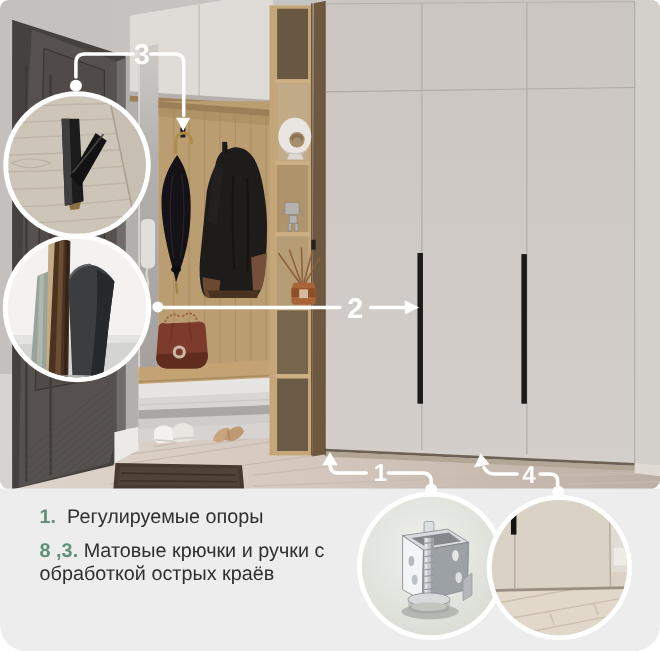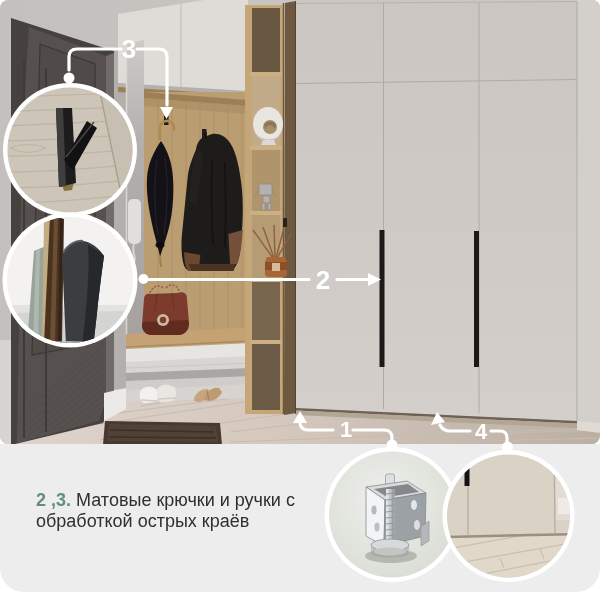--- a/index.html
+++ b/index.html
@@ -239,22 +239,23 @@
 <g>
 <polygon points="105,421 220,423 222,445 103,445" fill="#483930"></polygon>
 <polygon points="109,424 216,426 218,442 107,441" fill="#544539" opacity="0.8"></polygon>
 <path d="M110,430 L214,432 M109,437 L216,438" stroke="#3c2f26" stroke-width="1.4" fill="none"></path>
 </g>
 </svg>
 </div>
 
 <div class="panel"></div>
 
-
-<div class="t" style="left:36px;top:490px;width:302px"><span class="num">2 ,3.</span> Матовые крючки и ручки с обработкой острых краёв</div>
+<div class="t" style="left:36px;top:459px"><span class="num">1.</span>&nbsp; Регулируемые опоры</div>
+
+<div class="t" style="left:36px;top:490px;width:302px"><span class="num">8 ,3.</span> Матовые крючки и ручки с обработкой острых краёв</div>
 
 
 <svg style="position:absolute;left:0;top:0" width="600" height="592" viewBox="0 0 600 592">
 <defs>
 <clipPath id="cA">
           <circle cx="70" cy="150" r="62.5"></circle>
         </clipPath>
 <clipPath id="cB">
           <circle cx="70" cy="280" r="63"></circle>
         </clipPath>

